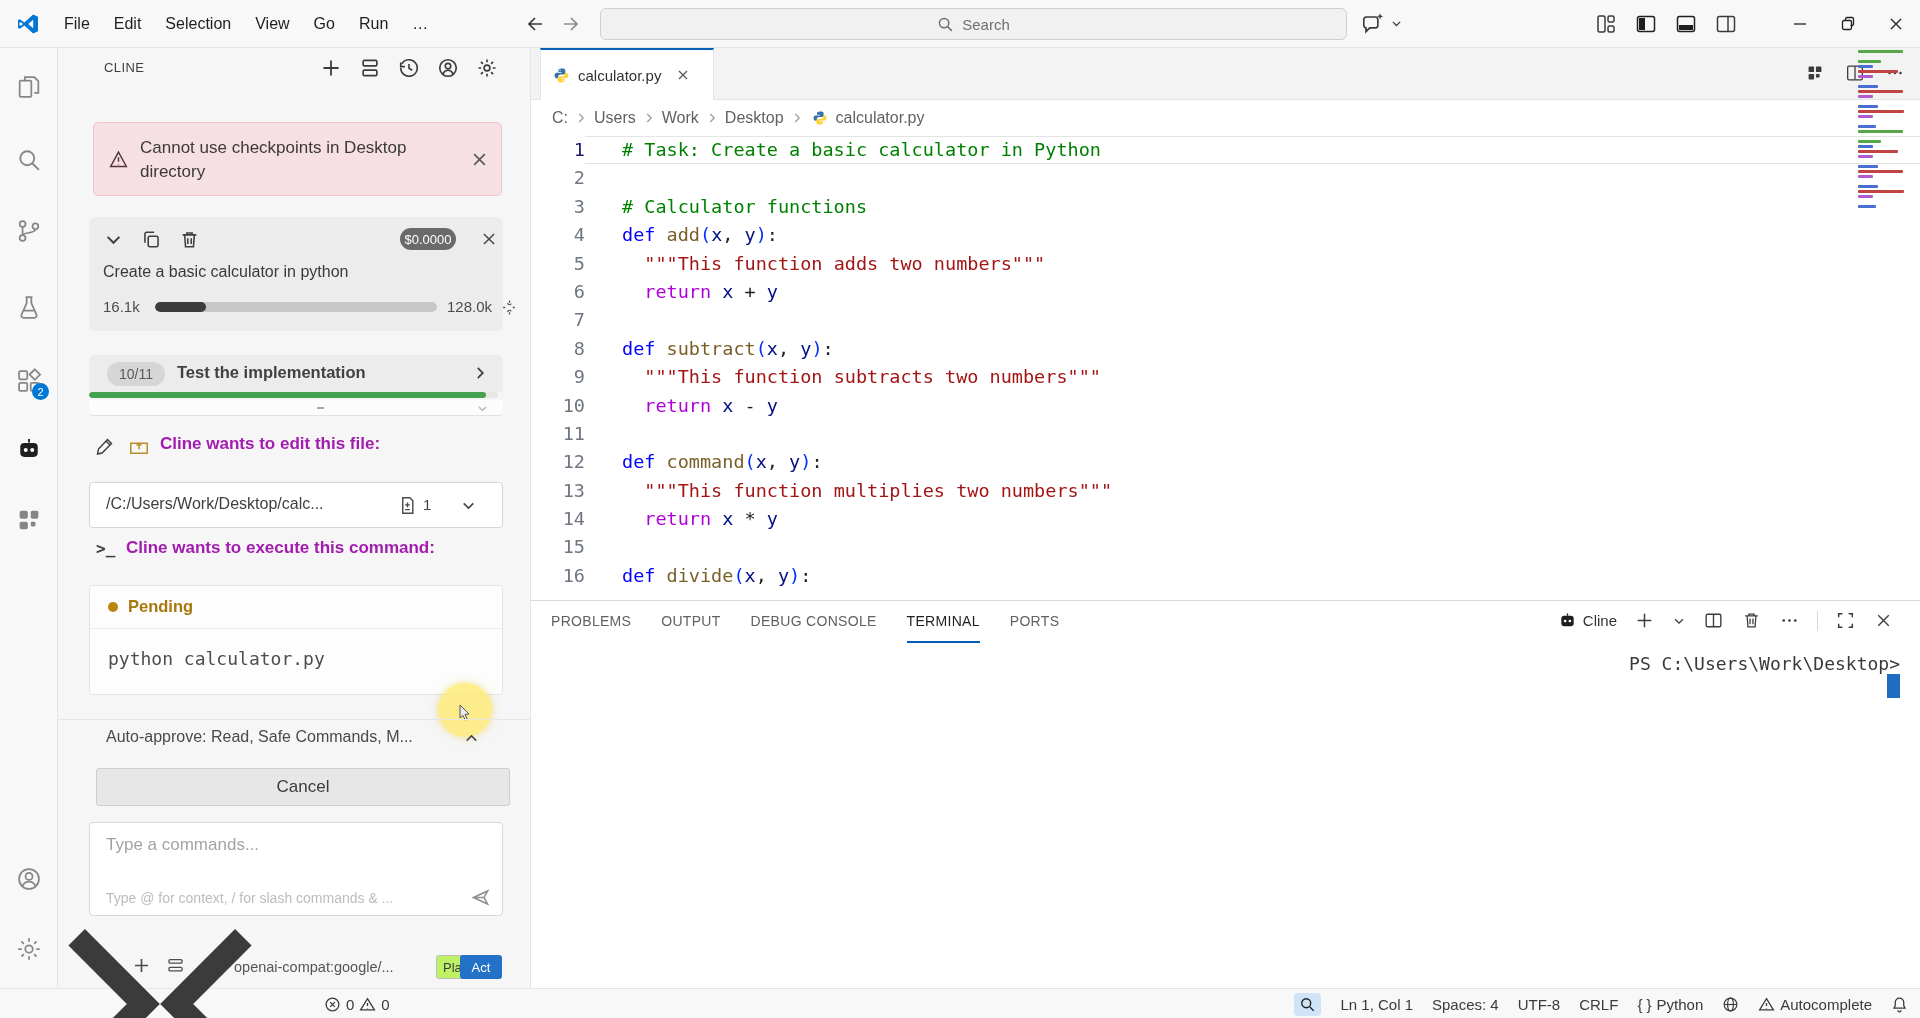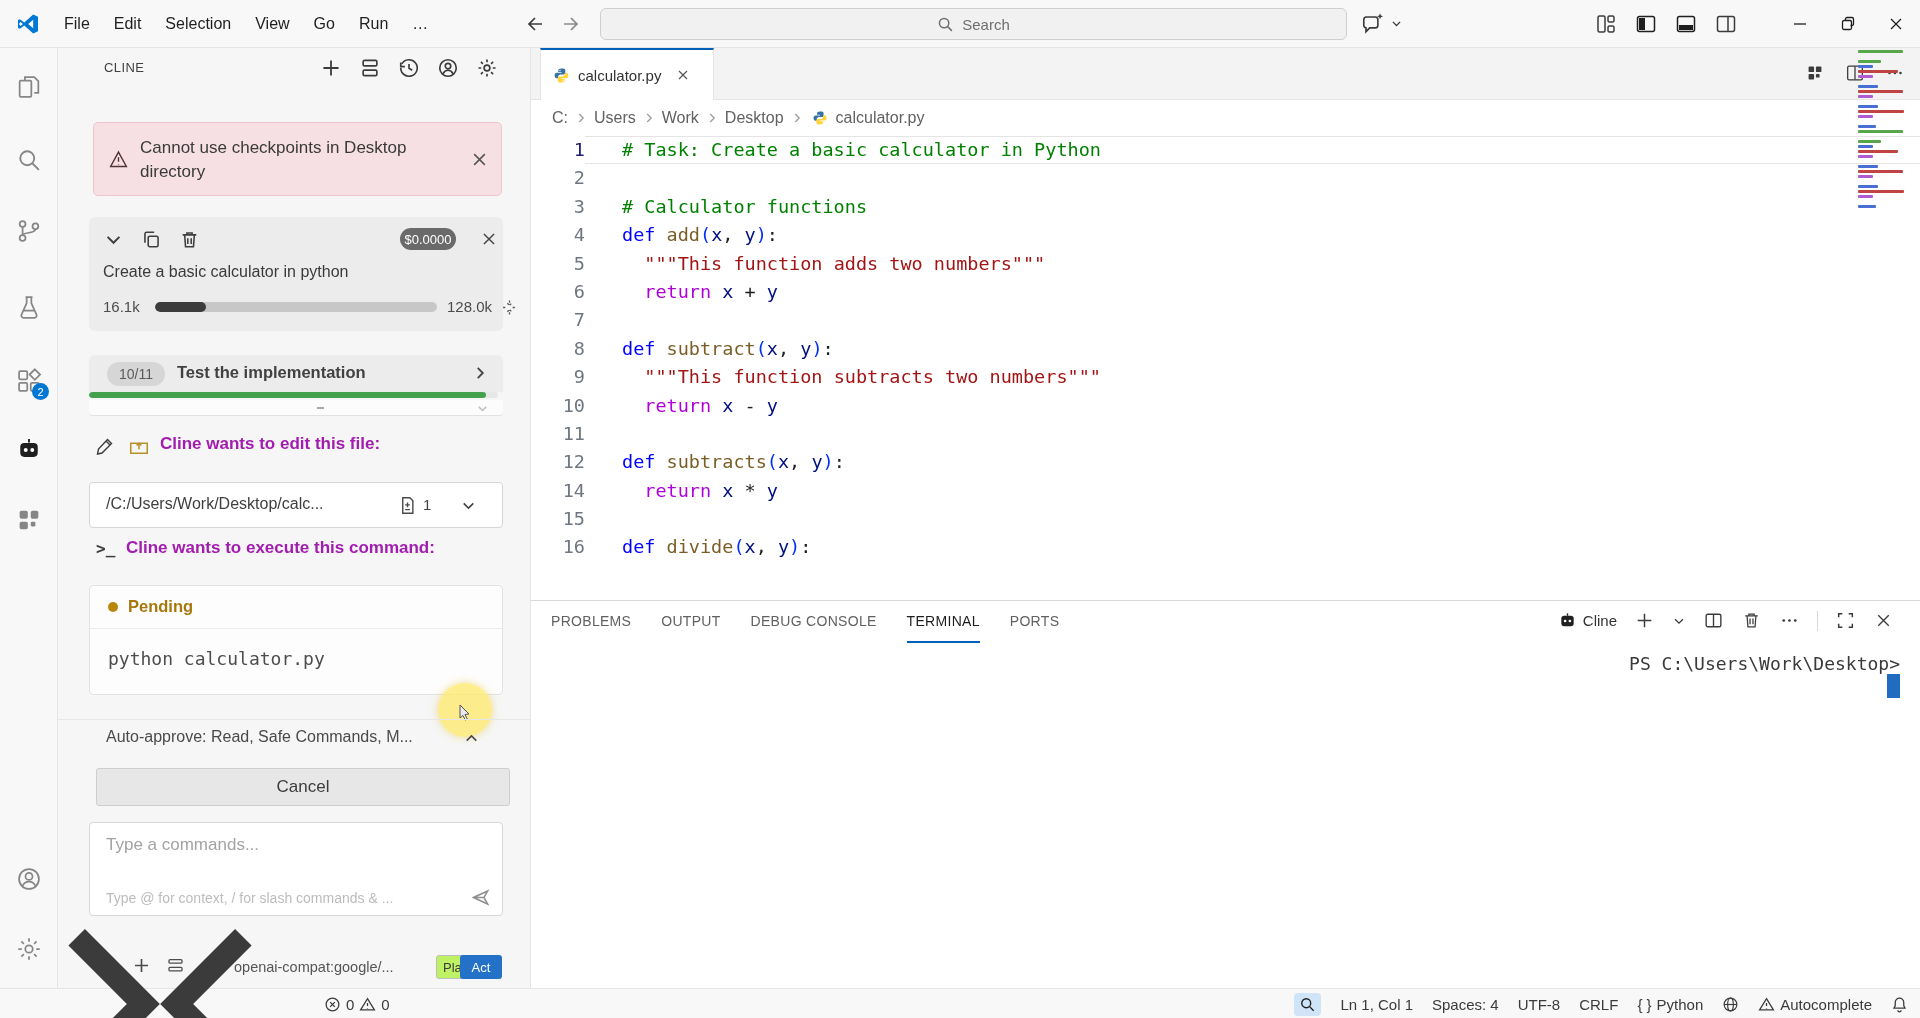--- a/index.html
+++ b/index.html
@@ -652,21 +652,22 @@
         <div class="cl"><span class="ln">2</span><span class="lc"></span></div>
         <div class="cl"><span class="ln">3</span><span class="lc"><span class="cm"># Calculator functions</span></span></div>
         <div class="cl"><span class="ln">4</span><span class="lc"><span class="kw">def</span><span class="pl"> </span><span class="fn">add</span><span class="br">(</span><span class="vr">x</span><span class="pl">, </span><span class="vr">y</span><span class="br">)</span><span class="pl">:</span></span></div>
         <div class="cl"><span class="ln">5</span><span class="lc"><span class="pl">  </span><span class="st">"""This function adds two numbers"""</span></span></div>
         <div class="cl"><span class="ln">6</span><span class="lc"><span class="pl">  </span><span class="ct">return</span><span class="pl"> </span><span class="vr">x</span><span class="pl"> + </span><span class="vr">y</span></span></div>
         <div class="cl"><span class="ln">7</span><span class="lc"></span></div>
         <div class="cl"><span class="ln">8</span><span class="lc"><span class="kw">def</span><span class="pl"> </span><span class="fn">subtract</span><span class="br">(</span><span class="vr">x</span><span class="pl">, </span><span class="vr">y</span><span class="br">)</span><span class="pl">:</span></span></div>
         <div class="cl"><span class="ln">9</span><span class="lc"><span class="pl">  </span><span class="st">"""This function subtracts two numbers"""</span></span></div>
         <div class="cl"><span class="ln">10</span><span class="lc"><span class="pl">  </span><span class="ct">return</span><span class="pl"> </span><span class="vr">x</span><span class="pl"> - </span><span class="vr">y</span></span></div>
         <div class="cl"><span class="ln">11</span><span class="lc"></span></div>
-        <div class="cl"><span class="ln">12</span><span class="lc"><span class="kw">def</span><span class="pl"> </span><span class="fn">subtracts</span><span class="br">(</span><span class="vr">x</span><span class="pl">, </span><span class="vr">y</span><span class="br">)</span><span class="pl">:</span></span></div>
+        <div class="cl"><span class="ln">12</span><span class="lc"><span class="kw">def</span><span class="pl"> </span><span class="fn">command</span><span class="br">(</span><span class="vr">x</span><span class="pl">, </span><span class="vr">y</span><span class="br">)</span><span class="pl">:</span></span></div>
+        <div class="cl"><span class="ln">13</span><span class="lc"><span class="pl">  </span><span class="st">"""This function multiplies two numbers"""</span></span></div>
         <div class="cl"><span class="ln">14</span><span class="lc"><span class="pl">  </span><span class="ct">return</span><span class="pl"> </span><span class="vr">x</span><span class="pl"> * </span><span class="vr">y</span></span></div>
         <div class="cl"><span class="ln">15</span><span class="lc"></span></div>
         <div class="cl"><span class="ln">16</span><span class="lc"><span class="kw">def</span><span class="pl"> </span><span class="fn">divide</span><span class="br">(</span><span class="vr">x</span><span class="pl">, </span><span class="vr">y</span><span class="br">)</span><span class="pl">:</span></span></div>
       </div>
     <div id="minimap">
         <div class="mmrow" style="width: 45.15px; background: rgb(87, 166, 74);"></div>
         <div class="mmrow" style="width: 0px; background: transparent;"></div>
         <div class="mmrow" style="width: 23.1px; background: rgb(87, 166, 74);"></div>
         <div class="mmrow" style="width: 14.7px; background: rgb(74, 111, 212);"></div>
         <div class="mmrow" style="width: 39.9px; background: rgb(192, 68, 68);"></div>

